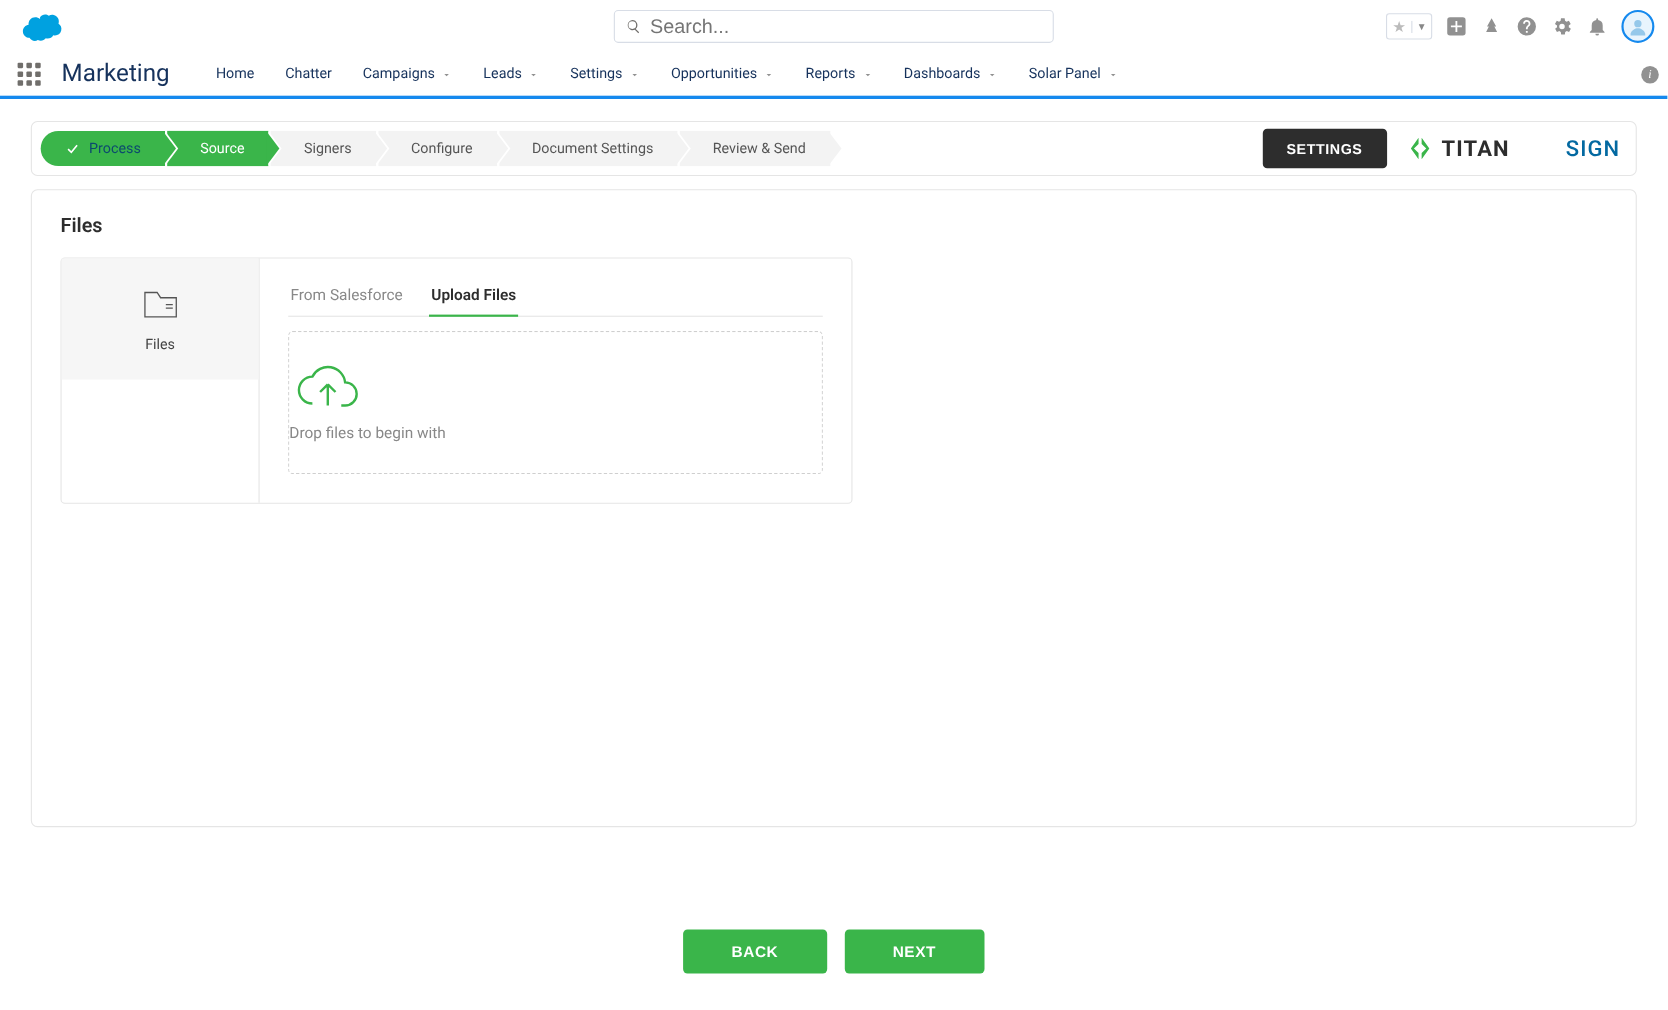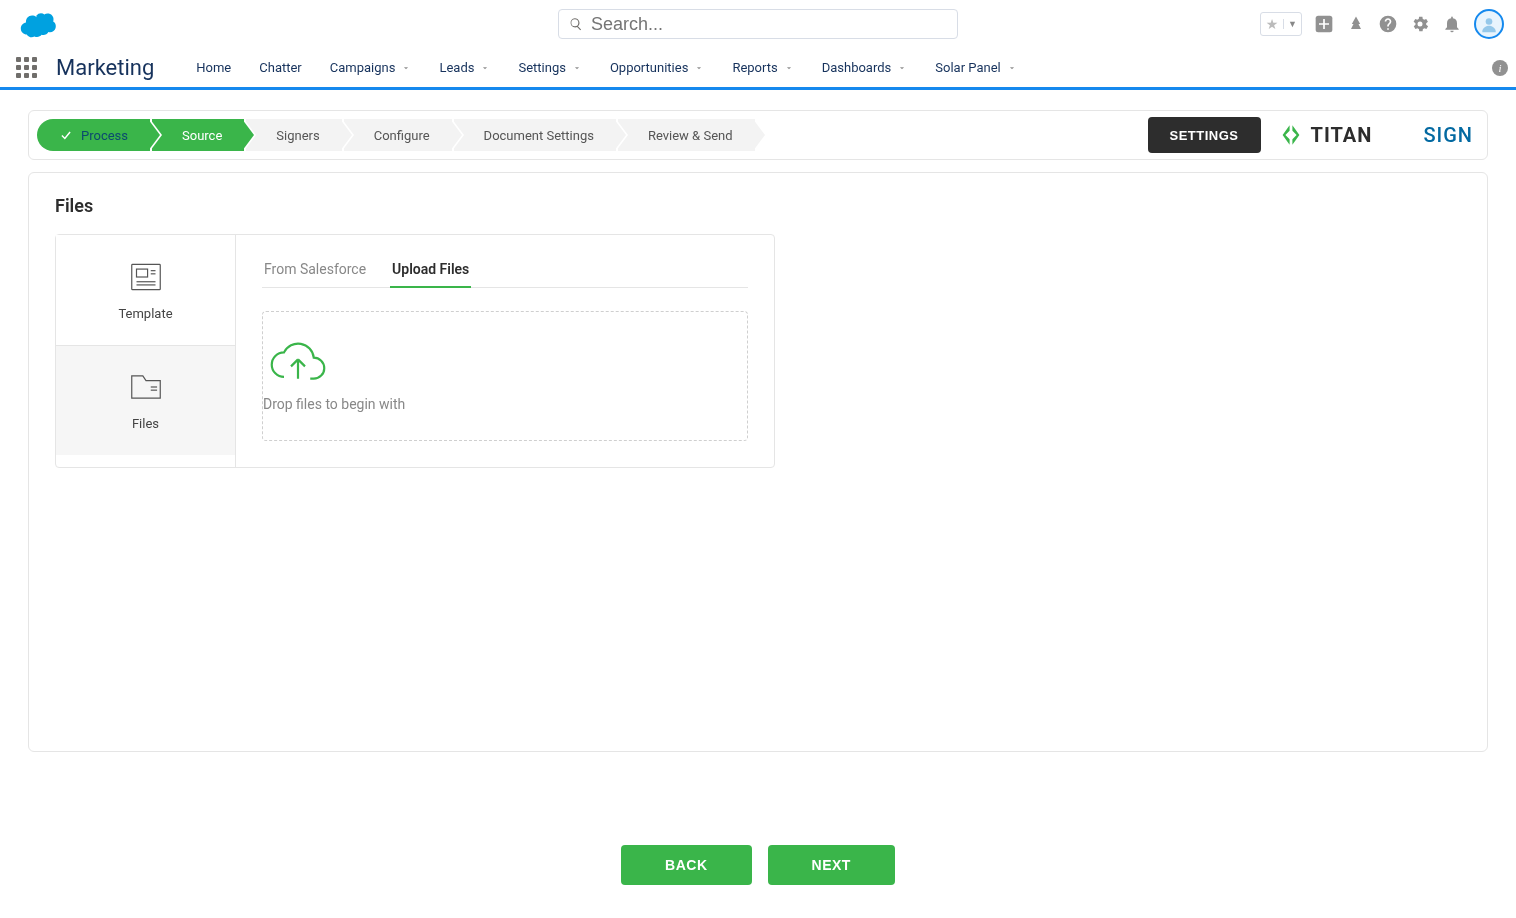--- a/index.html
+++ b/index.html
@@ -156,21 +156,21 @@
   .side-item {
     height:110px; display:flex; flex-direction:column; align-items:center; justify-content:center;
     font-size:13px; color:#444; cursor:pointer; gap:12px;
   }
   .side-item + .side-item { border-top:1px solid #e5e5e5; }
   .side-item.selected { background:#fff; }
   .side-item.unselected { background:#f6f6f6; }
   .side-ic { width:38px; height:34px; stroke:#555; fill:none; stroke-width:1.5; }
 
   .content-col { flex:1; padding:18px 26px 26px 26px; }
-  .tab-row { display:flex; gap:22px; border-bottom:1px solid #e5e5e5; margin-bottom:23px; }
+  .tab-row { display:flex; gap:22px; border-bottom:1px solid #e5e5e5; margin-bottom:13px; }
   .tab {
     padding:8px 2px 10px 2px; font-size:14px; color:#888; cursor:pointer;
     position:relative;
   }
   .tab.active { color:#2d2d2d; font-weight:600; }
   .tab.active::after {
     content:''; position:absolute; left:0; right:0; bottom:-1px; height:2px; background:#3ab54a;
   }
 
   .drop-zone {
@@ -342,31 +342,20 @@
         <span class="t2">SIGN</span>
       </div>
     </div>
   </div>
 
   <div class="main-panel">
     <div class="section-title">Files</div>
 
     <div class="files-box">
       <div class="sidecol">
-        <div class="side-item selected">
-          <svg class="side-ic" viewBox="0 0 48 40">
-            <rect x="6" y="4" width="36" height="32" rx="1"></rect>
-            <rect x="12" y="10" width="14" height="10"></rect>
-            <line x1="30" y1="12" x2="36" y2="12"></line>
-            <line x1="30" y1="16" x2="36" y2="16"></line>
-            <line x1="12" y1="26" x2="36" y2="26"></line>
-            <line x1="12" y1="30" x2="36" y2="30"></line>
-          </svg>
-          <span>Template</span>
-        </div>
         <div class="side-item unselected">
           <svg class="side-ic" viewBox="0 0 48 40">
             <path d="M6 12 L6 34 L42 34 L42 12 L24 12 L20 6 L6 6 Z"></path>
             <line x1="30" y1="20" x2="38" y2="20"></line>
             <line x1="30" y1="24" x2="38" y2="24"></line>
           </svg>
           <span>Files</span>
         </div>
       </div>
 

